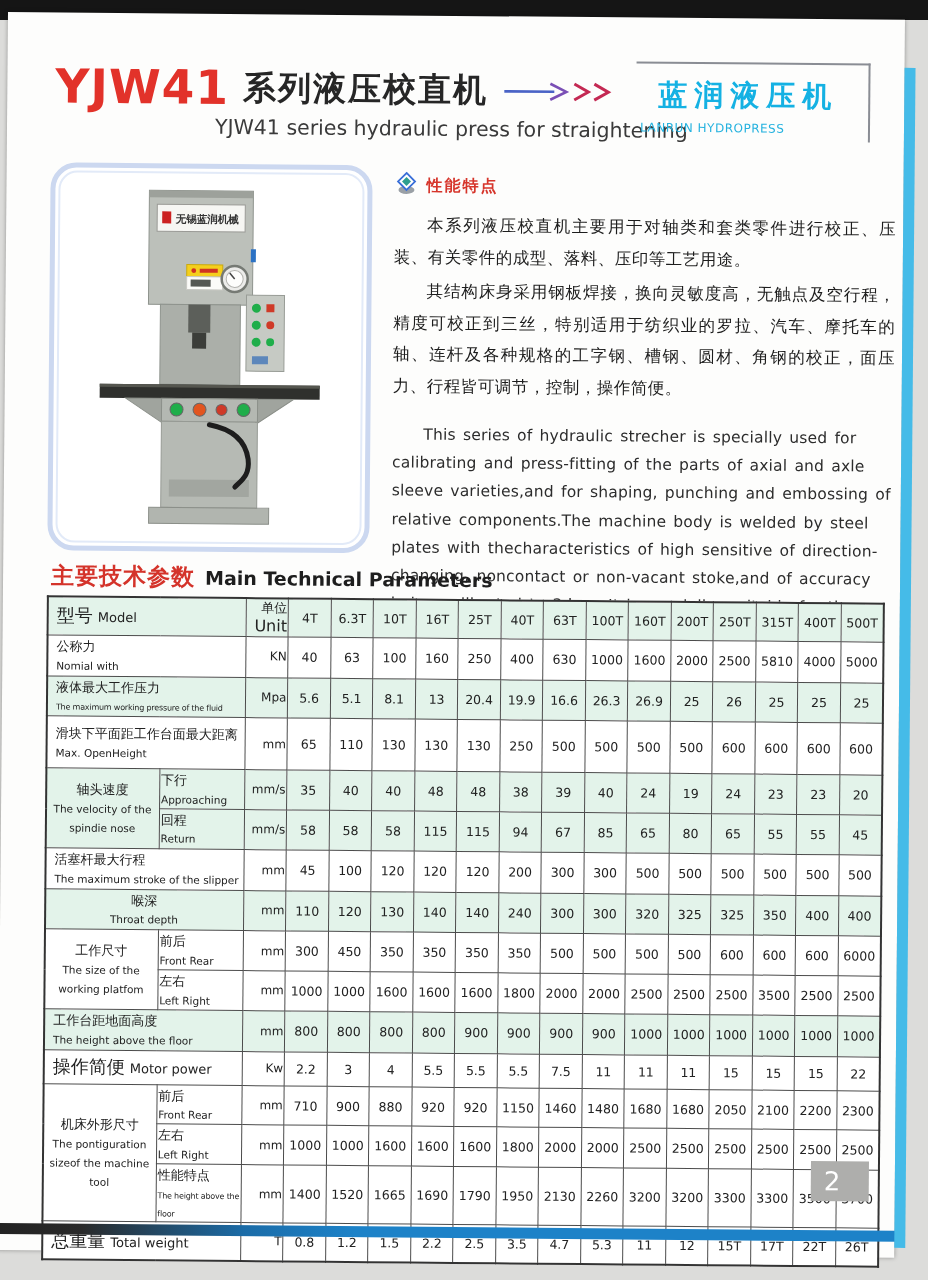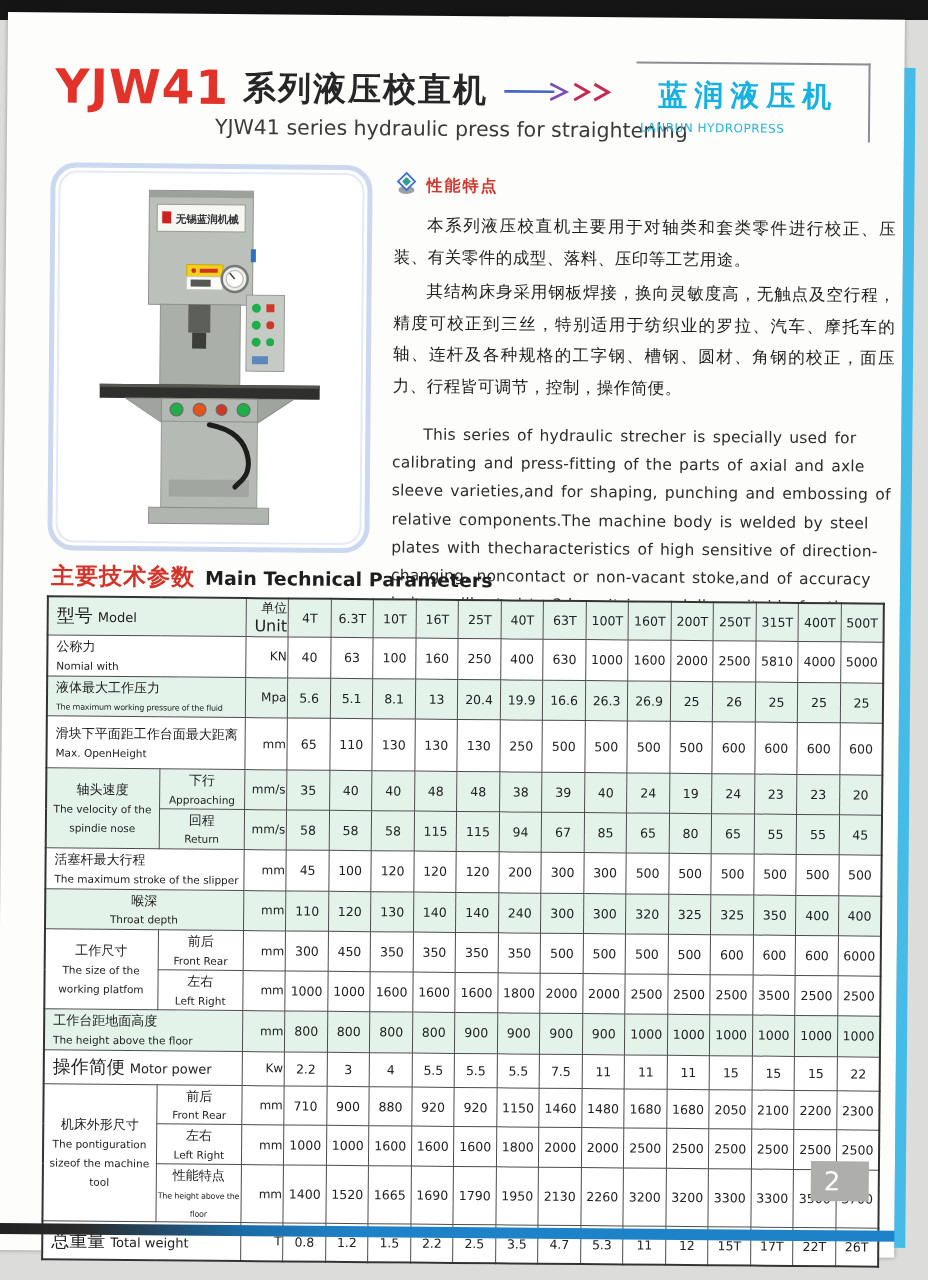--- a/index.html
+++ b/index.html
@@ -56,21 +56,21 @@
   
   .tblwrap{position:absolute;left:44px;top:583px;}
   table{border-collapse:collapse;table-layout:fixed;width:838px;border:2px solid #333;background:#fff;}
   td{border:1px solid #4c4c4c;overflow:hidden;vertical-align:middle;color:#222;}
   tr{height:34px;}
   tr.tall{height:52px;}
   tr.last{height:38px;}
   tr.r-green td{background:#e3f3ea;}
   .lbl{padding-left:8px;text-align:left;line-height:1.18;}
   .lbl.ctr{padding-left:0;text-align:center;}
-  .sublbl{text-align:center;line-height:1.15;}
+  .sublbl{text-align:left;line-height:1.15;}
   .unitc{text-align:right;font-size:12px;line-height:1.2;}
   .val{text-align:center;font-size:12.5px;}
   .cn{font-size:13px;}
   .en{font-size:10.5px;}
   .en.sm{font-size:8px;letter-spacing:-.2px;}
   .inline .cn{font-size:18px;}
   .inline .en{font-size:13px;}
 </style>
 </head>
 <body>

